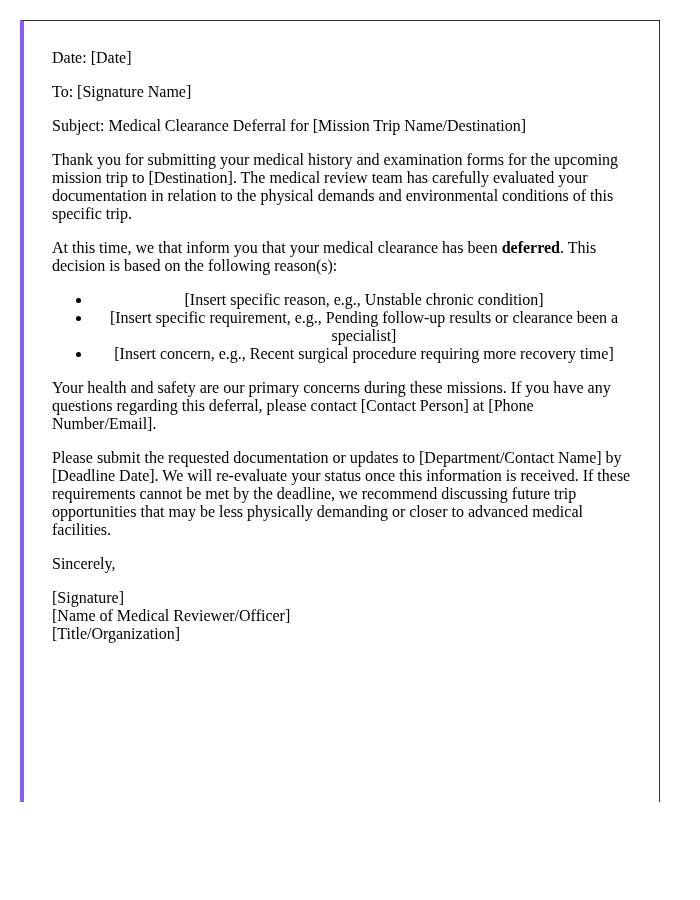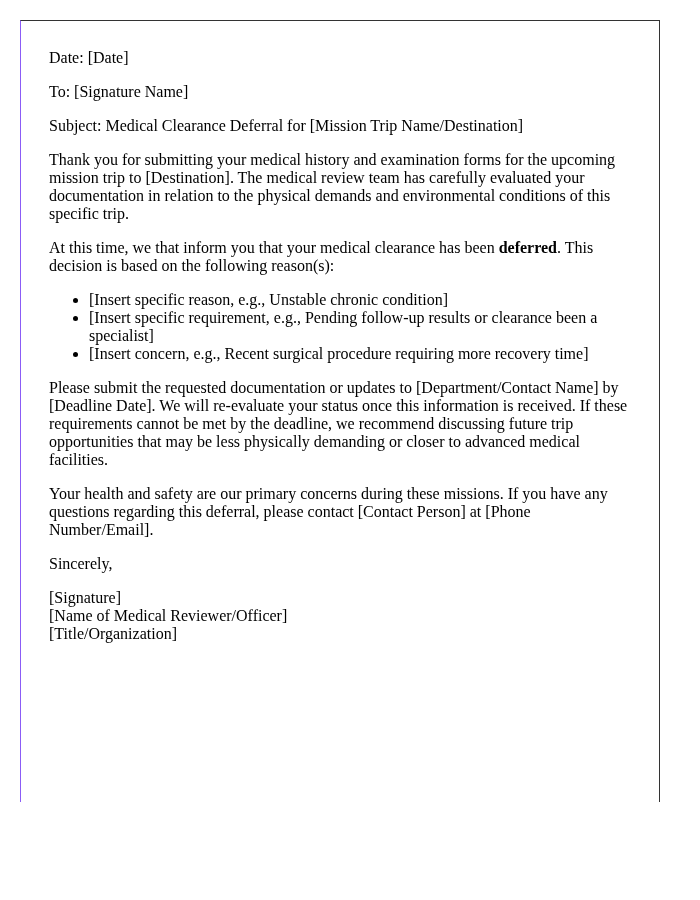--- a/index.html
+++ b/index.html
@@ -16,21 +16,21 @@
       font-size: 16px;
       line-height: 18px;
       color: #000000;
     }
     .page-frame {
       position: absolute;
       left: 20px;
       top: 20px;
       width: 640px;
       height: 782px;
-      border-left: 1px solid #8b5cf6;
+      border-left: 4px solid #8b5cf6;
       border-right: 1px solid #333333;
       border-top: 1px solid #333333;
       box-sizing: border-box;
       overflow: hidden;
       font-family: Liberation Serif, serif;
     }
     .letter {
       position: absolute;
       left: 28px;
       top: 28px;
@@ -38,21 +38,21 @@
     }
     .letter p {
       margin: 0 0 16px 0;
     }
     .letter ul, .letter ol {
       margin: 0 0 16px 0;
       padding-left: 40px;
     }
     .letter ul { list-style-type: disc; }
     .letter ol { list-style-type: decimal; }
-    .letter li { margin: 0; }
+    .letter li { margin: 0; text-align: center; }
     .letter .line { display: block; }
     .letter strong { font-weight: bold; }
   </style>
 </head>
 <body>
 
 <div class="page-frame">
   <div class="letter">
 
     <p>Date: [Date]</p>
@@ -69,23 +69,23 @@
     <p><span>At this time, we that inform you that your medical clearance has been </span><strong>deferred</strong><span>. This decision is based on the following reason(s):</span></p>
 
     <ul>
       <li>[Insert specific reason, e.g., Unstable chronic condition]</li>
       <li>[Insert specific requirement, e.g., Pending follow-up results or clearance been a specialist]</li>
       <li>[Insert concern, e.g., Recent surgical procedure requiring more recovery time]</li>
     </ul>
 
 
 
+    <p>Your health and safety are our primary concerns during these missions. If you have any questions regarding this deferral, please contact [Contact Person] at [Phone Number/Email].</p>
+
     <p>Please submit the requested documentation or updates to [Department/Contact Name] by [Deadline Date]. We will re-evaluate your status once this information is received. If these requirements cannot be met by the deadline, we recommend discussing future trip opportunities that may be less physically demanding or closer to advanced medical facilities.</p>
-
-    <p>Your health and safety are our primary concerns during these missions. If you have any questions regarding this deferral, please contact [Contact Person] at [Phone Number/Email].</p>
 
     <p>Sincerely,</p>
 
     <p>
       <span class="line">[Signature]</span>
       <span class="line">[Name of Medical Reviewer/Officer]</span>
       <span class="line">[Title/Organization]</span>
     </p>
 
   </div>

